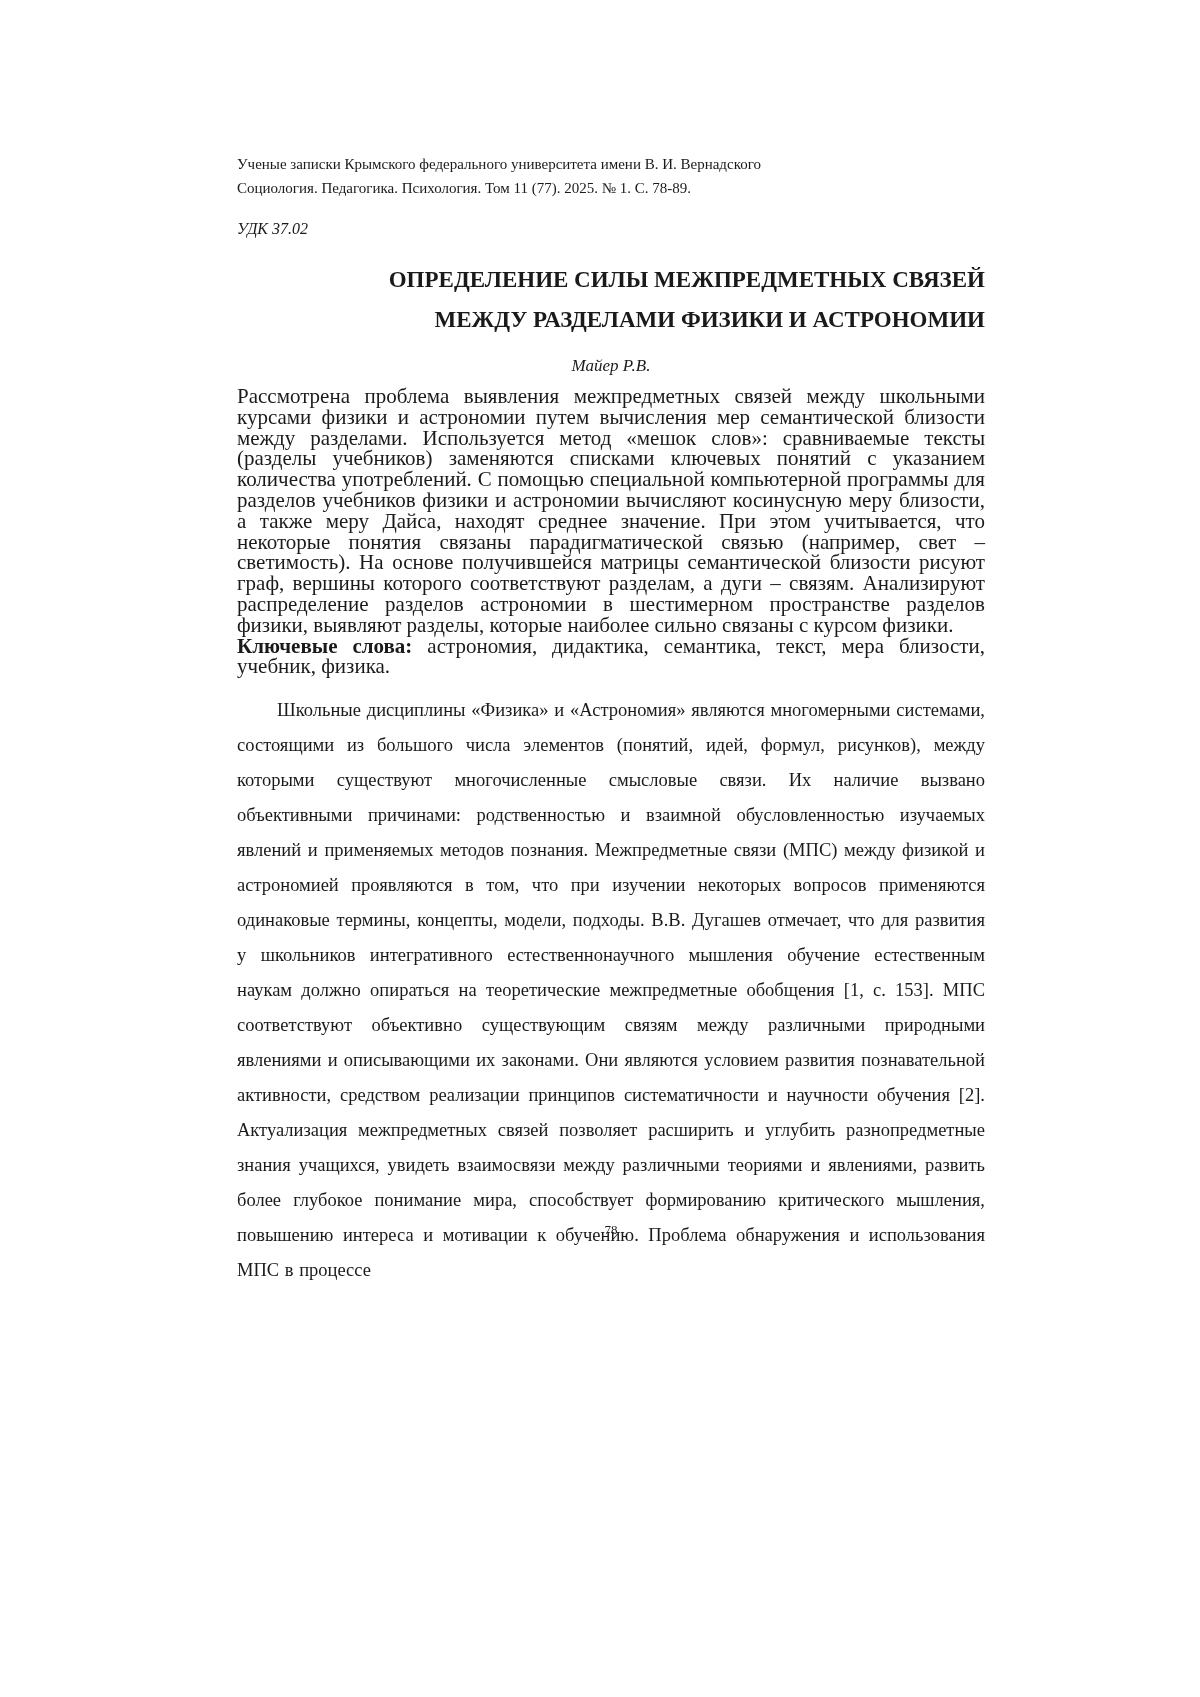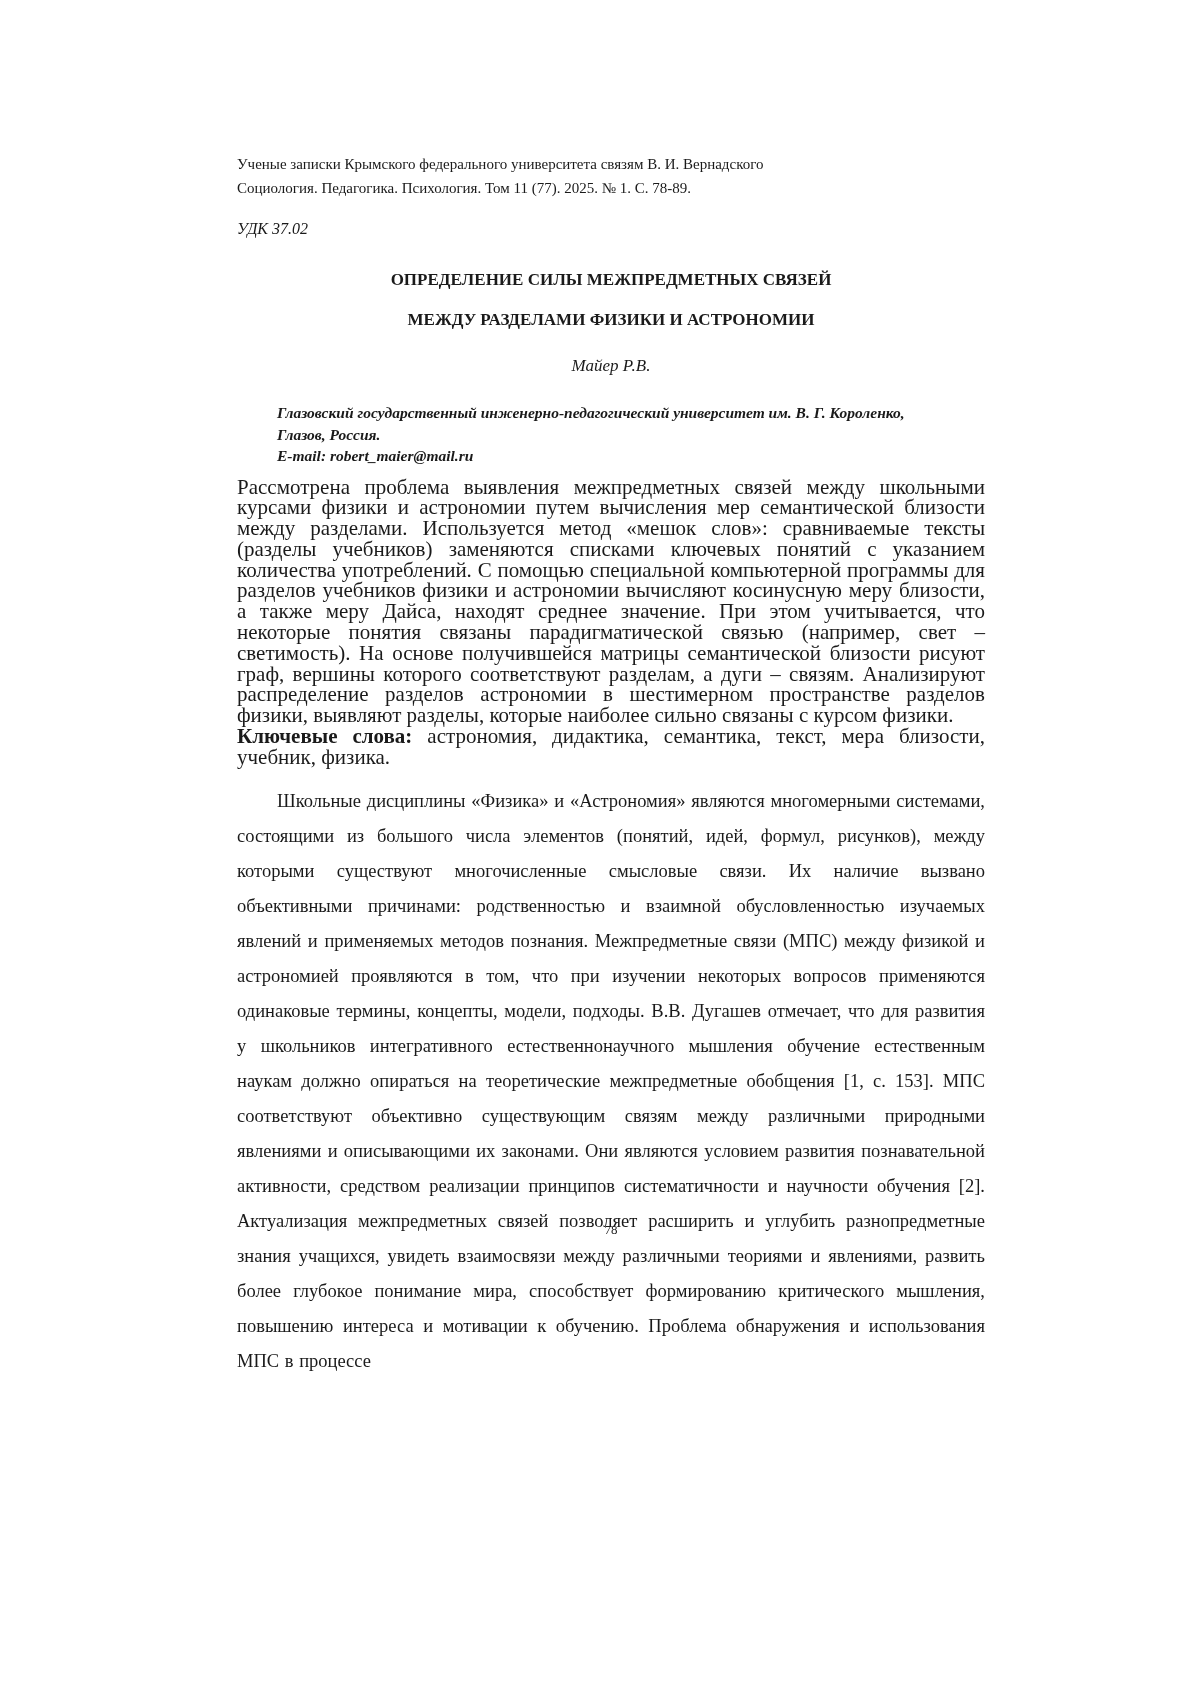--- a/index.html
+++ b/index.html
@@ -28,22 +28,22 @@
     text-align: left;
   }
   .udc {
     margin-top: 20px;
     font-size: 16px;
     font-weight: normal;
     font-style: italic;
   }
   .title {
     margin-top: 22px;
-    text-align: center;
-    font-size: 17px;
+    text-align: right;
+    font-size: 23px;
     font-weight: bold;
     line-height: 40px;
   }
   .author {
     margin-top: 16px;
     text-align: center;
     font-size: 17px;
     font-weight: normal;
     font-style: italic;
   }
@@ -87,38 +87,33 @@
     font-size: 13px;
   }
 </style>
 </head>
 <body>
 
 <div class="page">
   <div class="content">
 
     <div class="journal-header">
-      <div>Ученые записки Крымского федерального университета связям В. И. Вернадского</div>
+      <div>Ученые записки Крымского федерального университета имени В. И. Вернадского</div>
       <div>Социология. Педагогика. Психология. Том 11 (77). 2025. № 1. С. 78-89.</div>
     </div>
 
     <div class="udc">УДК 37.02</div>
 
     <div class="title">
       <div>ОПРЕДЕЛЕНИЕ СИЛЫ МЕЖПРЕДМЕТНЫХ СВЯЗЕЙ</div>
       <div>МЕЖДУ РАЗДЕЛАМИ ФИЗИКИ И АСТРОНОМИИ</div>
     </div>
 
     <div class="author">Майер Р.В.</div>
 
-    <div class="affiliation">
-      <div>Глазовский государственный инженерно-педагогический университет им. В. Г. Короленко,</div>
-      <div>Глазов, Россия.</div>
-      <div>E-mail: robert_maier@mail.ru</div>
-    </div>
 
     <div class="abstract-block">
       <div>Рассмотрена проблема выявления межпредметных связей между школьными курсами физики и астрономии путем вычисления мер семантической близости между разделами. Используется метод «мешок слов»: сравниваемые тексты (разделы учебников) заменяются списками ключевых понятий с указанием количества употреблений. С помощью специальной компьютерной программы для разделов учебников физики и астрономии вычисляют косинусную меру близости, а также меру Дайса, находят среднее значение. При этом учитывается, что некоторые понятия связаны парадигматической связью (например, свет – светимость). На основе получившейся матрицы семантической близости рисуют граф, вершины которого соответствуют разделам, а дуги – связям. Анализируют распределение разделов астрономии в шестимерном пространстве разделов физики, выявляют разделы, которые наиболее сильно связаны с курсом физики.</div>
       <div><span class="keywords-label">Ключевые слова:</span><span> астрономия, дидактика, семантика, текст, мера близости, учебник, физика.</span></div>
     </div>
 
 
     <div class="body-paragraph">Школьные дисциплины «Физика» и «Астрономия» являются многомерными системами, состоящими из большого числа элементов (понятий, идей, формул, рисунков), между которыми существуют многочисленные смысловые связи. Их наличие вызвано объективными причинами: родственностью и взаимной обусловленностью изучаемых явлений и применяемых методов познания. Межпредметные связи (МПС) между физикой и астрономией проявляются в том, что при изучении некоторых вопросов применяются одинаковые термины, концепты, модели, подходы. В.В. Дугашев отмечает, что для развития у школьников интегративного естественнонаучного мышления обучение естественным наукам должно опираться на теоретические межпредметные обобщения [1, с. 153]. МПС соответствуют объективно существующим связям между различными природными явлениями и описывающими их законами. Они являются условием развития познавательной активности, средством реализации принципов систематичности и научности обучения [2]. Актуализация межпредметных связей позволяет расширить и углубить разнопредметные знания учащихся, увидеть взаимосвязи между различными теориями и явлениями, развить более глубокое понимание мира, способствует формированию критического мышления, повышению интереса и мотивации к обучению. Проблема обнаружения и использования МПС в процессе</div>
 
   </div>

